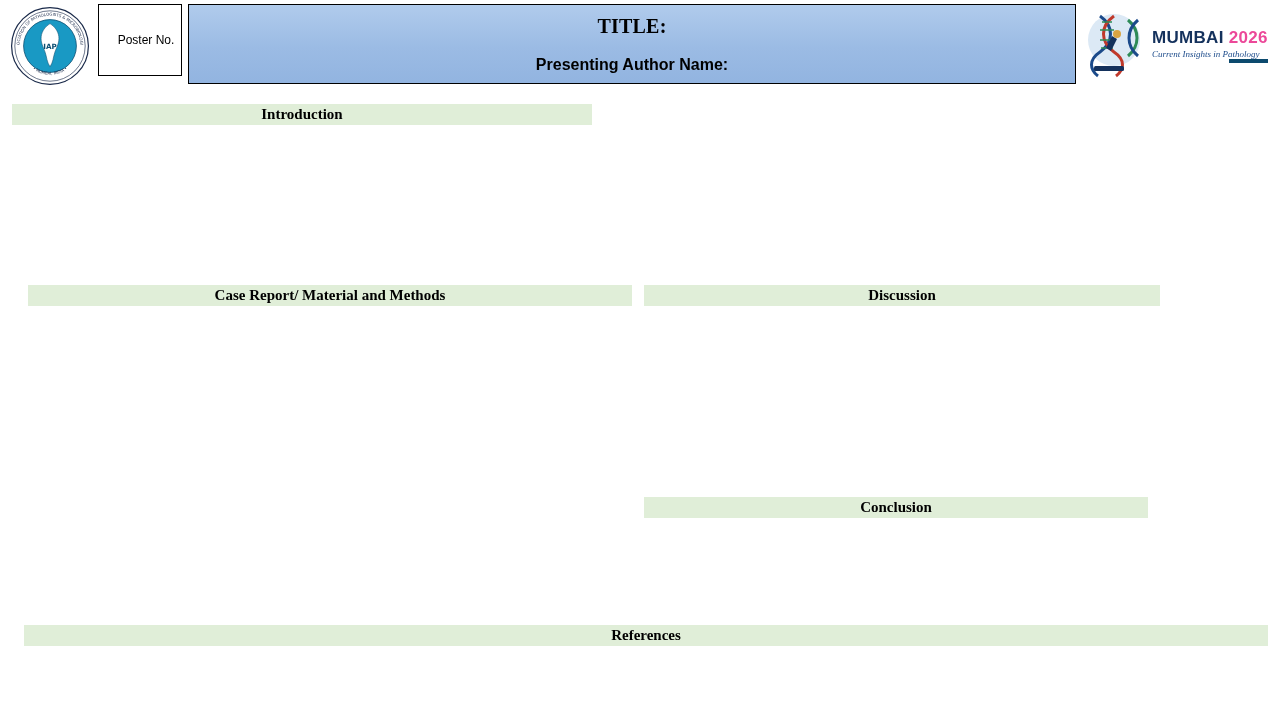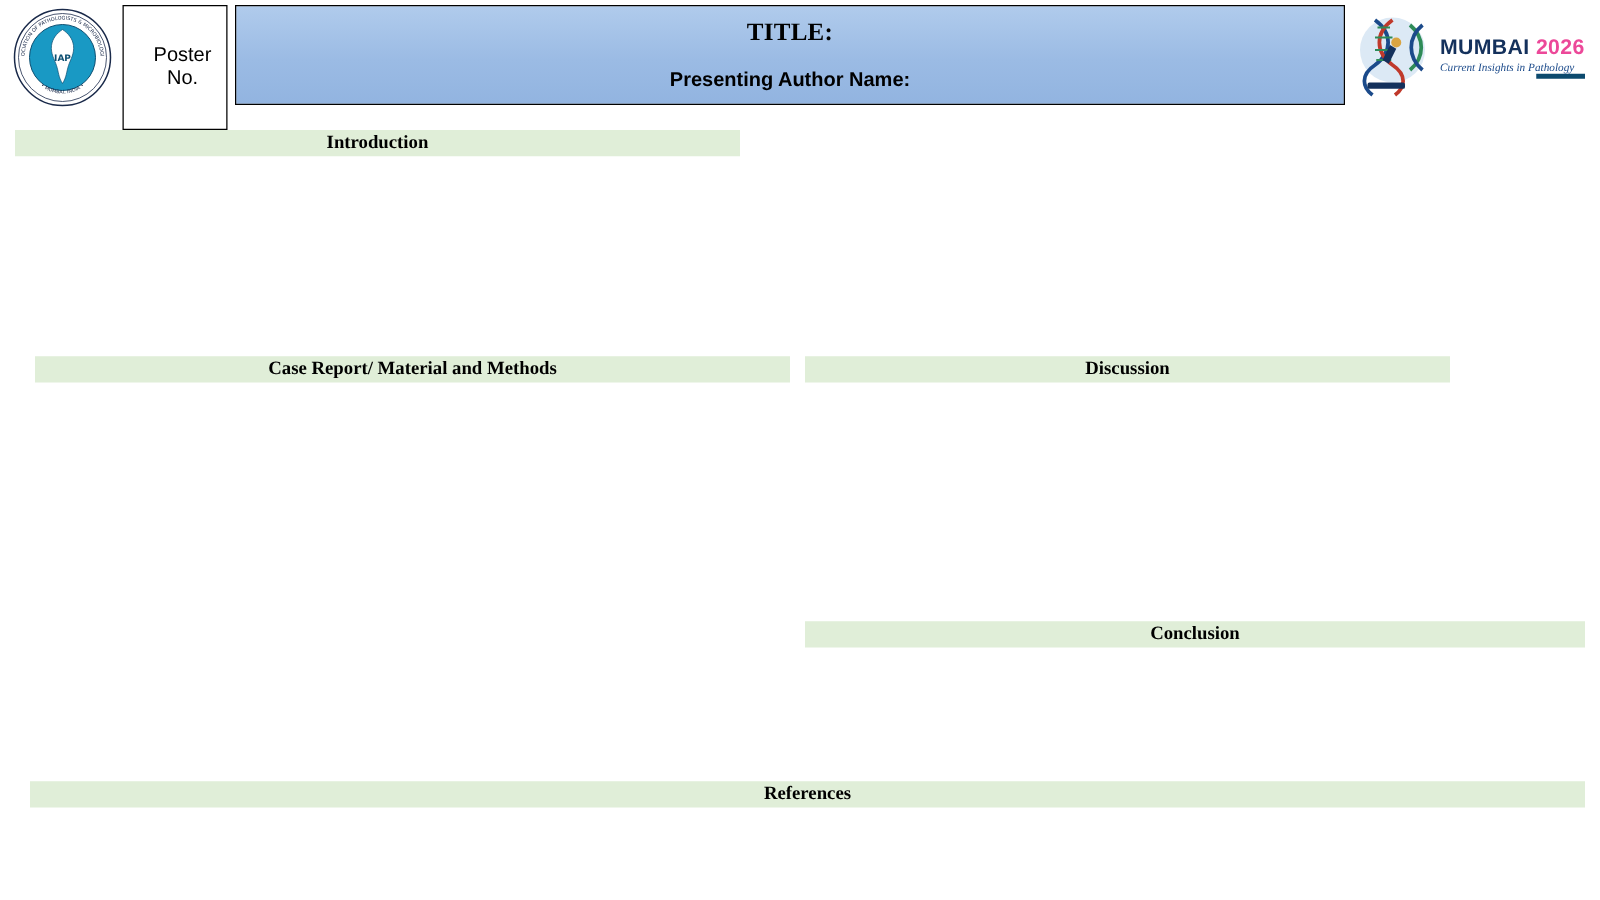--- a/index.html
+++ b/index.html
@@ -43,30 +43,30 @@
   }
 
   .iap-logo {
     width: 80px;
     height: 80px;
     display: block;
   }
 
   .poster-no-box {
     width: 84px;
-    height: 100px;
+    height: 72px;
     flex: 0 0 auto;
     border: 1px solid #000;
     box-sizing: border-box;
     display: flex;
     align-items: center;
     justify-content: center;
     text-align: center;
     font-family: "Liberation Sans", sans-serif;
-    font-size: 16px;
+    font-size: 12px;
     color: #000;
     padding-left: 12px;
   }
 
   .title-box {
     flex: 1 1 auto;
     height: 80px;
     border: 1px solid #000;
     box-sizing: border-box;
     background: linear-gradient(180deg, #b0cbec 0%, #9bbbe4 55%, #92b4e0 100%);
@@ -153,21 +153,21 @@
     align-items: center;
     justify-content: center;
     text-align: center;
     box-sizing: border-box;
     height: 21px;
   }
 
   .sec-introduction { left: 12px;  top: 104px; width: 580px; }
   .sec-case        { left: 28px;  top: 285px; width: 604px; }
   .sec-discussion  { left: 644px; top: 285px; width: 516px; }
-  .sec-conclusion  { left: 644px; top: 497px; width: 624px; }
+  .sec-conclusion  { left: 644px; top: 497px; width: 504px; }
   .sec-references  { left: 24px;  top: 625px; width: 1244px; }
 
   
   .body-area {
     position: absolute;
     box-sizing: border-box;
   }
   .area-introduction { left: 12px;  top: 125px; width: 620px;  height: 155px; }
   .area-case         { left: 28px;  top: 306px; width: 604px;  height: 310px; }
   .area-discussion   { left: 644px; top: 306px; width: 624px;  height: 185px; }

